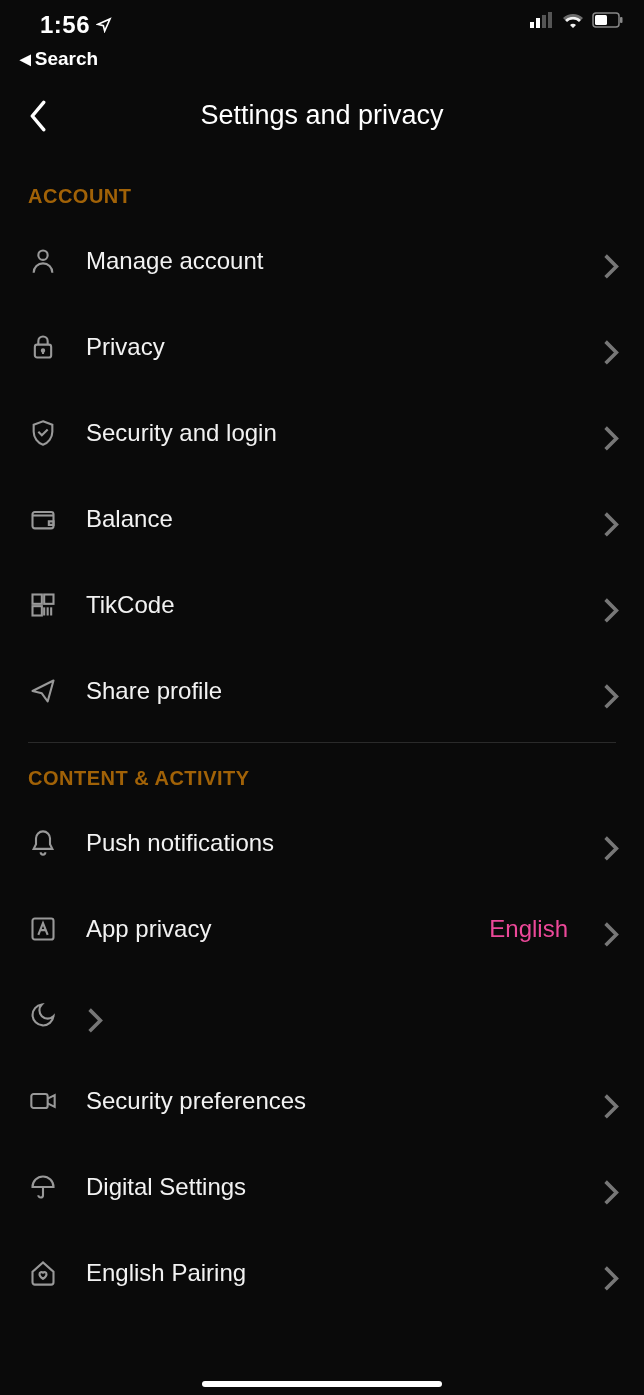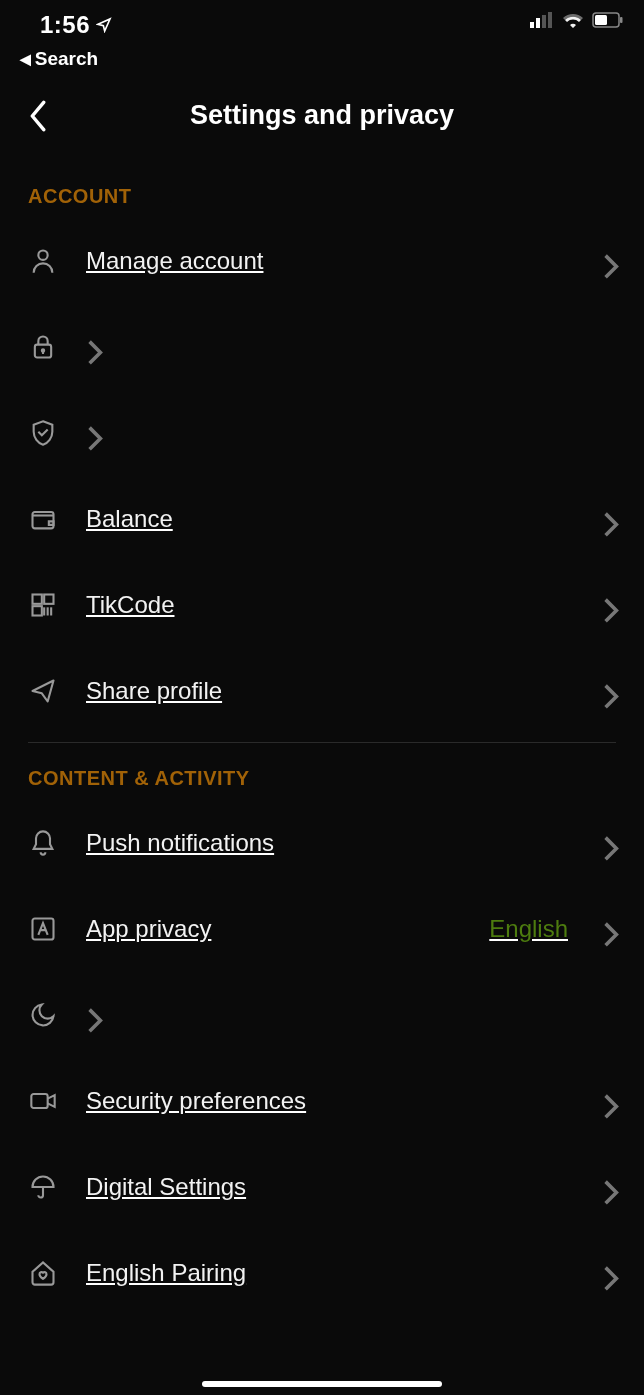--- a/index.html
+++ b/index.html
@@ -40,51 +40,50 @@
   .back-chevron {
     width: 36px; height: 36px;
     display: flex; align-items: center; justify-content: center;
     position: absolute;
     left: 20px;
   }
   .title {
     flex: 1;
     text-align: center;
     font-size: 27px;
-    font-weight: 700;
+    font-weight: 400;
   }
   .section-header {
     color: #a16207;
     font-size: 20px;
     font-weight: 600;
     letter-spacing: 0.5px;
     padding: 24px 28px 10px 28px;
   }
   .row {
     display: flex;
     align-items: center;
     padding: 28px 24px 28px 28px;
     gap: 28px;
-    text-decoration: underline;
   }
   .row-icon {
     width: 30px; height: 30px;
     display: flex; align-items: center; justify-content: center;
     flex-shrink: 0;
   }
   .row-icon svg { width: 28px; height: 28px; }
   .row-label {
     flex: 1;
     font-size: 24px;
     font-weight: 400;
     color: #f2f2f2;
   }
   .row-value {
     font-size: 24px;
-    color: #4d7c0f;
+    color: #ec4899;
     margin-right: 6px;
   }
   .row-chevron {
     width: 18px; height: 18px;
     flex-shrink: 0;
   }
   .divider {
     height: 1px;
     background: #2a2a2a;
     margin: 8px 28px 0 28px;
@@ -168,32 +167,34 @@
 
 <div class="row">
   <span class="row-icon">
     <svg viewBox="0 0 24 24" fill="none" stroke="#999" stroke-width="1.8">
         <rect x="5" y="10" width="14" height="11" rx="2"></rect>
         <path d="M8 10V7a4 4 0 018 0v3"></path>
         <circle cx="12" cy="15" r="1" fill="#999"></circle>
         <line x1="12" y1="15" x2="12" y2="18"></line>
       </svg>
   </span>
+  <span class="row-label">Privacy</span>
   <span class="row-chevron"><svg viewBox="0 0 10 16" fill="none" stroke="#777" stroke-width="2">
         <polyline points="2,2 8,8 2,14"></polyline>
       </svg></span>
 </div>
 
 <div class="row">
   <span class="row-icon">
     <svg viewBox="0 0 24 24" fill="none" stroke="#999" stroke-width="1.8">
         <path d="M12 2l8 3v6c0 5-3.5 9.5-8 11-4.5-1.5-8-6-8-11V5l8-3z"></path>
         <polyline points="8,11 11,14 16,9"></polyline>
       </svg>
   </span>
+  <span class="row-label">Security and login</span>
   <span class="row-chevron"><svg viewBox="0 0 10 16" fill="none" stroke="#777" stroke-width="2">
         <polyline points="2,2 8,8 2,14"></polyline>
       </svg></span>
 </div>
 
 <div class="row">
   <span class="row-icon">
     <svg viewBox="0 0 24 24" fill="none" stroke="#999" stroke-width="1.8">
         <rect x="3" y="6" width="18" height="14" rx="2"></rect>
         <path d="M3 9h18"></path>

